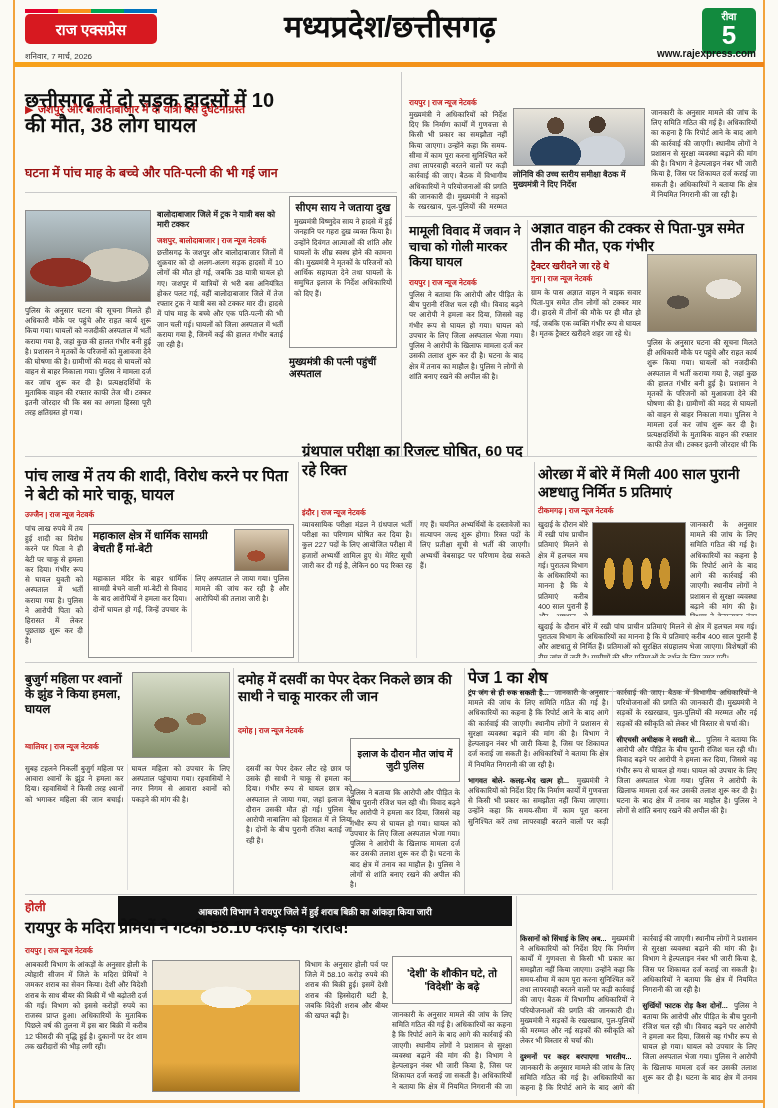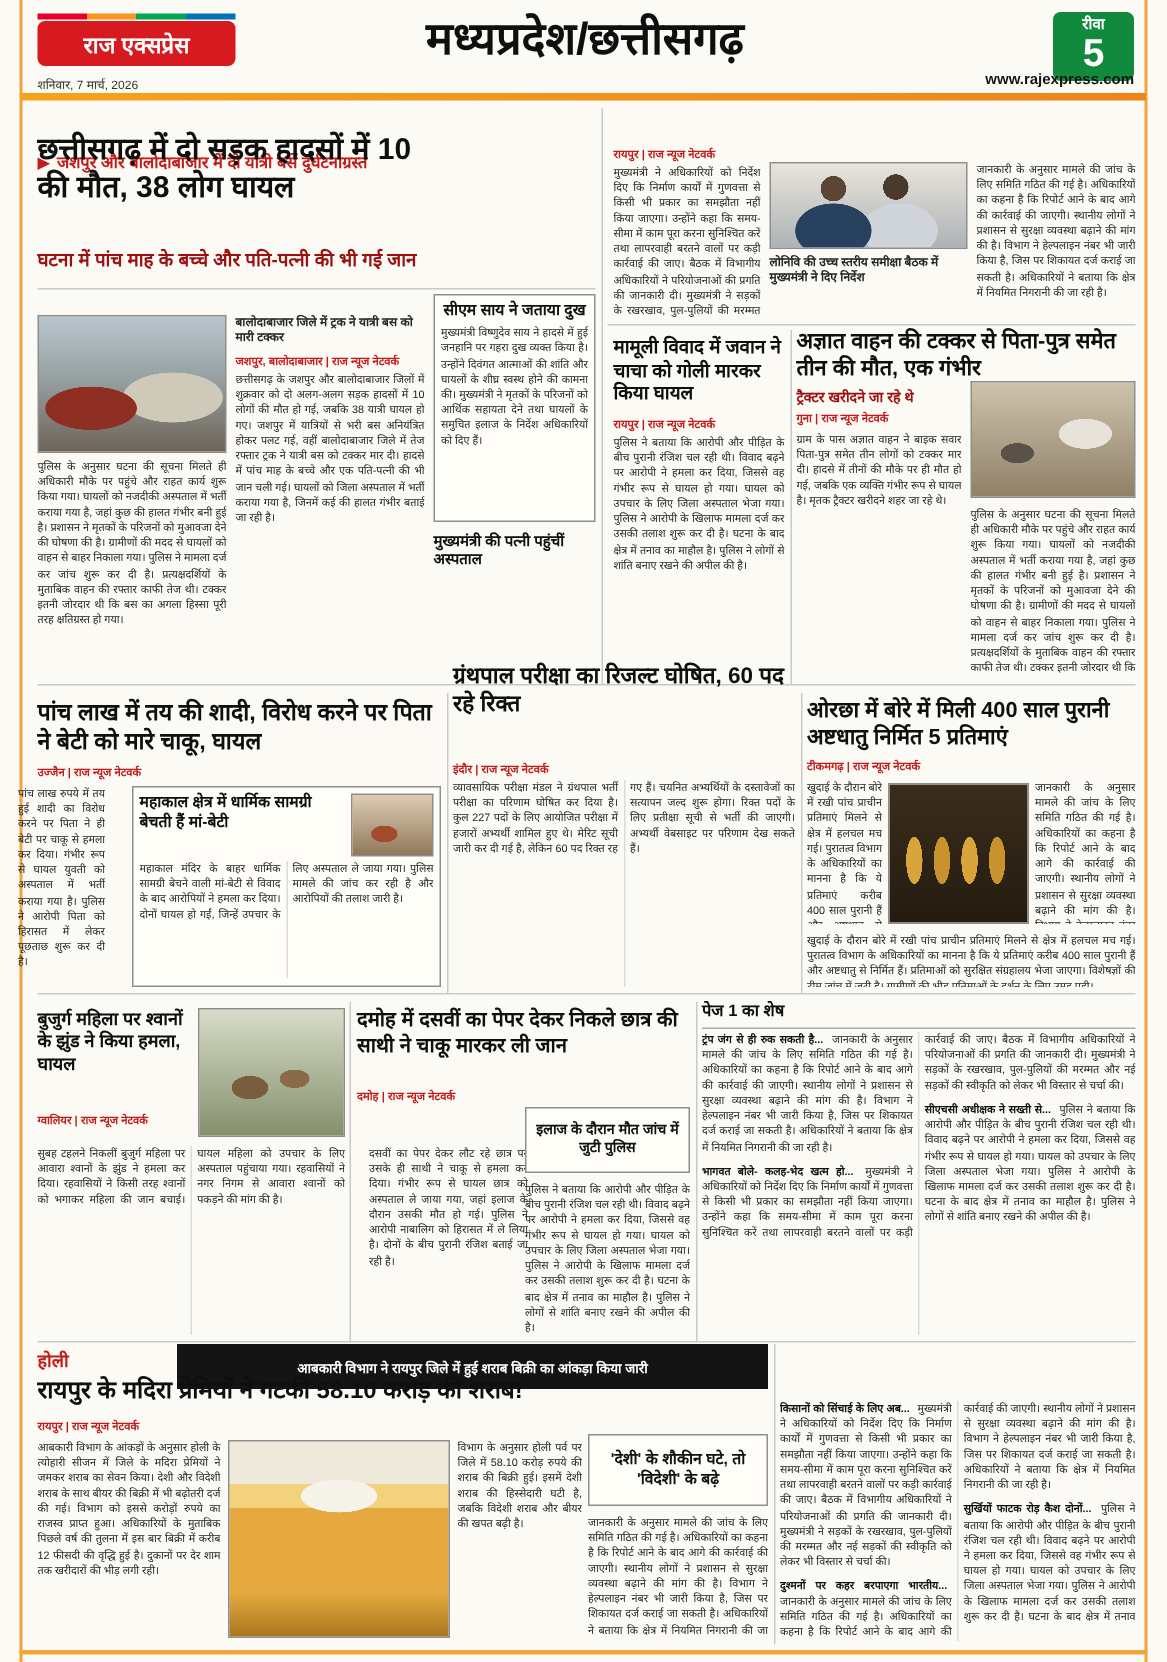--- a/index.html
+++ b/index.html
@@ -106,21 +106,21 @@
   <div class="abs sub" style="left:531px;top:260px;width:228px;font-size:9.5px;">ट्रैक्टर खरीदने जा रहे थे</div>
   <div class="abs by" style="left:531px;top:274px;width:110px;">गुना | राज न्यूज नेटवर्क</div>
   <div class="abs ph ph-acc" style="left:647px;top:254px;width:110px;height:78px;"></div>
   <div class="abs txt" style="left:531px;top:288px;width:110px;height:162px;">ग्राम के पास अज्ञात वाहन ने बाइक सवार पिता-पुत्र समेत तीन लोगों को टक्कर मार दी। हादसे में तीनों की मौके पर ही मौत हो गई, जबकि एक व्यक्ति गंभीर रूप से घायल है। मृतक ट्रैक्टर खरीदने शहर जा रहे थे।</div>
   <div class="abs txt" style="left:647px;top:338px;width:110px;height:112px;">पुलिस के अनुसार घटना की सूचना मिलते ही अधिकारी मौके पर पहुंचे और राहत कार्य शुरू किया गया। घायलों को नजदीकी अस्पताल में भर्ती कराया गया है, जहां कुछ की हालत गंभीर बनी हुई है। प्रशासन ने मृतकों के परिजनों को मुआवजा देने की घोषणा की है। ग्रामीणों की मदद से घायलों को वाहन से बाहर निकाला गया। पुलिस ने मामला दर्ज कर जांच शुरू कर दी है। प्रत्यक्षदर्शियों के मुताबिक वाहन की रफ्तार काफी तेज थी। टक्कर इतनी जोरदार थी कि बस का अगला हिस्सा पूरी तरह क्षतिग्रस्त हो गया।</div>
 
   <div class="hline" style="left:25px;top:456px;width:732px;"></div>
 
   <div class="abs hl" style="left:25px;top:466px;width:268px;font-size:15.5px;">पांच लाख में तय की शादी, विरोध करने पर पिता ने बेटी को मारे चाकू, घायल</div>
   <div class="abs by" style="left:25px;top:510px;width:200px;">उज्जैन | राज न्यूज नेटवर्क</div>
-  <div class="abs txt" style="left:12px;top:524px;width:58px;height:134px;">पांच लाख रुपये में तय हुई शादी का विरोध करने पर पिता ने ही बेटी पर चाकू से हमला कर दिया। गंभीर रूप से घायल युवती को अस्पताल में भर्ती कराया गया है। पुलिस ने आरोपी पिता को हिरासत में लेकर पूछताछ शुरू कर दी है।</div>
+  <div class="abs txt" style="left:25px;top:524px;width:58px;height:134px;">पांच लाख रुपये में तय हुई शादी का विरोध करने पर पिता ने ही बेटी पर चाकू से हमला कर दिया। गंभीर रूप से घायल युवती को अस्पताल में भर्ती कराया गया है। पुलिस ने आरोपी पिता को हिरासत में लेकर पूछताछ शुरू कर दी है।</div>
 
   <div class="abs box" style="left:88px;top:524px;width:206px;height:134px;padding:4px;overflow:hidden;">
     <div style="display:flex;gap:4px;">
       <div class="hl" style="width:138px;font-size:10.5px;">महाकाल क्षेत्र में धार्मिक सामग्री बेचती हैं मां-बेटी</div>
       <div class="ph ph-shop" style="width:56px;height:42px;"></div>
     </div>
     <div class="txt c2" style="height:78px;margin-top:3px;">महाकाल मंदिर के बाहर धार्मिक सामग्री बेचने वाली मां-बेटी से विवाद के बाद आरोपियों ने हमला कर दिया। दोनों घायल हो गईं, जिन्हें उपचार के लिए अस्पताल ले जाया गया। पुलिस मामले की जांच कर रही है और आरोपियों की तलाश जारी है।</div>
   </div>
 
   <div class="abs hl" style="left:302px;top:442px;width:228px;font-size:15px;">ग्रंथपाल परीक्षा का रिजल्ट घोषित, 60 पद रहे रिक्त</div>
@@ -142,21 +142,21 @@
   <div class="abs hl" style="left:238px;top:672px;width:222px;font-size:13.5px;">दमोह में दसवीं का पेपर देकर निकले छात्र की साथी ने चाकू मारकर ली जान</div>
 
   <div class="abs txt c2" style="left:25px;top:764px;width:205px;height:126px;">सुबह टहलने निकलीं बुजुर्ग महिला पर आवारा श्वानों के झुंड ने हमला कर दिया। रहवासियों ने किसी तरह श्वानों को भगाकर महिला की जान बचाई। घायल महिला को उपचार के लिए अस्पताल पहुंचाया गया। रहवासियों ने नगर निगम से आवारा श्वानों को पकड़ने की मांग की है।</div>
   <div class="abs by" style="left:238px;top:726px;width:200px;">दमोह | राज न्यूज नेटवर्क</div>
   <div class="abs txt" style="left:246px;top:740px;width:106px;height:150px;margin-top:24px;">दसवीं का पेपर देकर लौट रहे छात्र पर उसके ही साथी ने चाकू से हमला कर दिया। गंभीर रूप से घायल छात्र को अस्पताल ले जाया गया, जहां इलाज के दौरान उसकी मौत हो गई। पुलिस ने आरोपी नाबालिग को हिरासत में ले लिया है। दोनों के बीच पुरानी रंजिश बताई जा रही है।</div>
   <div class="abs box" style="left:350px;top:738px;width:110px;height:44px;display:flex;align-items:center;padding:2px;">
     <div class="boxtitle" style="font-size:9.5px;">इलाज के दौरान मौत जांच में जुटी पुलिस</div>
   </div>
   <div class="abs txt" style="left:350px;top:788px;width:110px;height:102px;">पुलिस ने बताया कि आरोपी और पीड़ित के बीच पुरानी रंजिश चल रही थी। विवाद बढ़ने पर आरोपी ने हमला कर दिया, जिससे वह गंभीर रूप से घायल हो गया। घायल को उपचार के लिए जिला अस्पताल भेजा गया। पुलिस ने आरोपी के खिलाफ मामला दर्ज कर उसकी तलाश शुरू कर दी है। घटना के बाद क्षेत्र में तनाव का माहौल है। पुलिस ने लोगों से शांति बनाए रखने की अपील की है।</div>
 
-  <div class="abs hl" style="left:468px;top:668px;width:289px;font-size:11px;border-bottom:1px solid #aaa;padding-bottom:3px;">पेज 1 का शेष</div>
+  <div class="abs hl" style="left:468px;top:668px;width:289px;font-size:16px;border-bottom:1px solid #aaa;padding-bottom:3px;">पेज 1 का शेष</div>
   <div class="abs txt c2" style="left:468px;top:688px;width:289px;height:202px;">
     <div class="item">
       <span class="ilead">ट्रंप जंग से ही रुक सकती है...</span>
       <span>जानकारी के अनुसार मामले की जांच के लिए समिति गठित की गई है। अधिकारियों का कहना है कि रिपोर्ट आने के बाद आगे की कार्रवाई की जाएगी। स्थानीय लोगों ने प्रशासन से सुरक्षा व्यवस्था बढ़ाने की मांग की है। विभाग ने हेल्पलाइन नंबर भी जारी किया है, जिस पर शिकायत दर्ज कराई जा सकती है। अधिकारियों ने बताया कि क्षेत्र में नियमित निगरानी की जा रही है।</span>
     </div>
     <div class="item">
       <span class="ilead">भागवत बोले- कलह-भेद खत्म हो...</span>
       <span>मुख्यमंत्री ने अधिकारियों को निर्देश दिए कि निर्माण कार्यों में गुणवत्ता से किसी भी प्रकार का समझौता नहीं किया जाएगा। उन्होंने कहा कि समय-सीमा में काम पूरा करना सुनिश्चित करें तथा लापरवाही बरतने वालों पर कड़ी कार्रवाई की जाए। बैठक में विभागीय अधिकारियों ने परियोजनाओं की प्रगति की जानकारी दी। मुख्यमंत्री ने सड़कों के रखरखाव, पुल-पुलियों की मरम्मत और नई सड़कों की स्वीकृति को लेकर भी विस्तार से चर्चा की।</span>
     </div>
     <div class="item">

